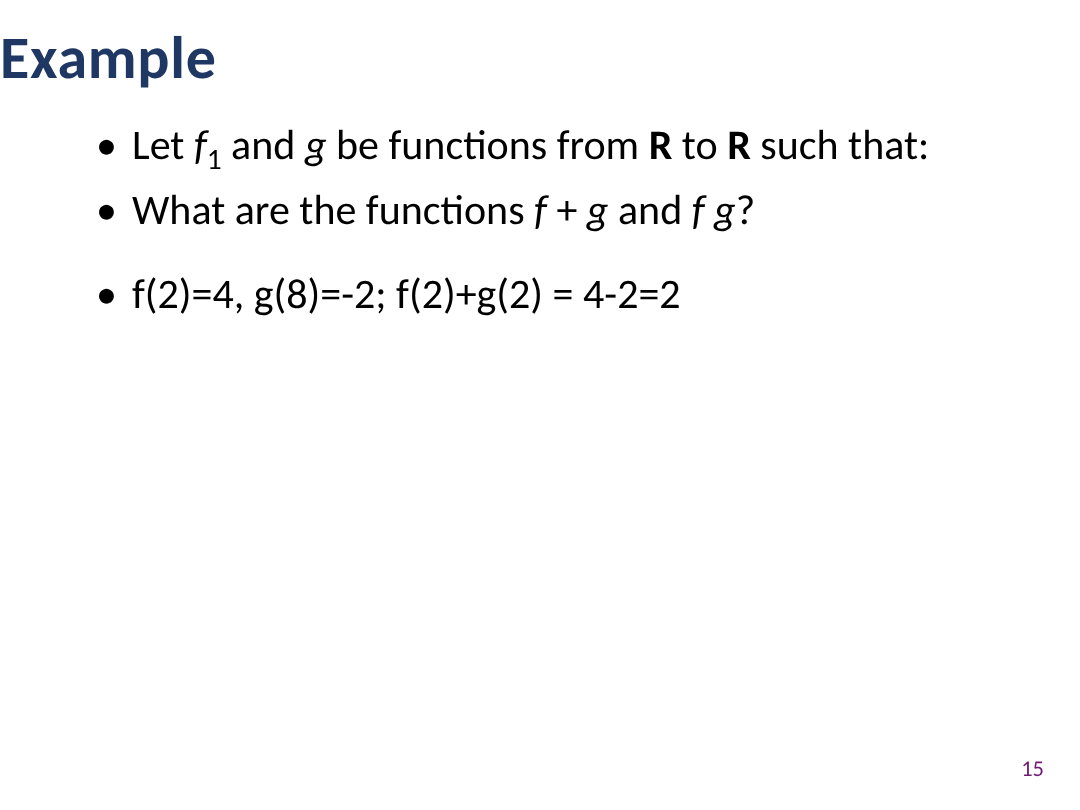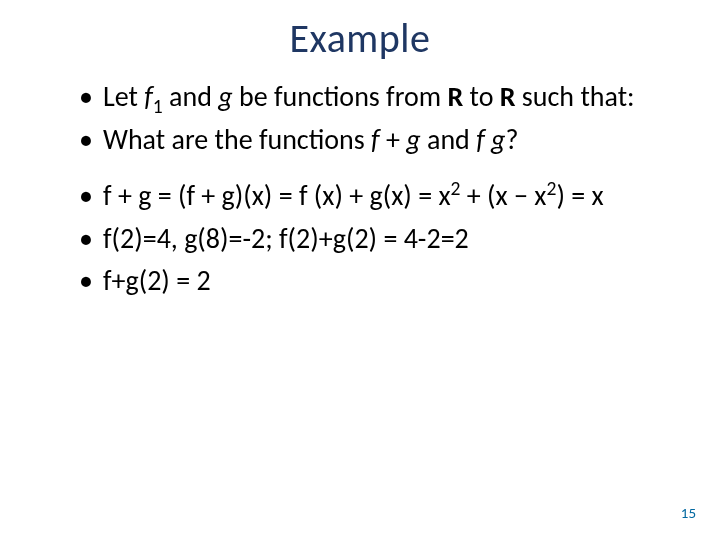--- a/index.html
+++ b/index.html
@@ -12,33 +12,32 @@
     color: #000;
     overflow: hidden;
   }
   .slide {
     position: relative;
     width: 720px;
     height: 540px;
     box-sizing: border-box;
   }
   .title {
-    text-align: center;
+    text-align: left;
     font-size: 40px;
-    font-weight: 400;
+    font-weight: 700;
     color: #1f3763;
     padding-top: 14px;
     padding-bottom: 8px;
     letter-spacing: 0.5px;
   }
   .content {
     padding: 0 40px 0 60px;
     font-size: 28px;
     line-height: 1.45;
-    margin-left: 15px;
   }
   ul.bullets {
     list-style: none;
     margin: 6px 0 16px 0;
     padding: 0;
   }
   ul.bullets li {
     position: relative;
     padding-left: 28px;
     margin: 2px 0;
@@ -59,45 +58,41 @@
   .sup {
     vertical-align: super;
     font-size: 0.7em;
     line-height: 0;
   }
   .pagenum {
     position: absolute;
     right: 24px;
     bottom: 18px;
     font-size: 15px;
-    color: #0369a1;
+    color: #701a75;
   }
 </style>
 </head>
 <body>
 <div class="slide">
 
 <div class="title">Example</div>
 
 <div class="content">
 
   <ul class="bullets">
     <li>
       <span>Let </span><i>f</i><span class="sub">1</span><span> and </span><i>g</i><span> be functions from </span><b>R</b><span> to </span><b>R</b><span> such that:</span>
     </li>
     <li>
       <span>What are the functions </span><i>f </i><span>+ </span><i>g</i><span> and </span><i>f g</i><span>?</span>
     </li>
   </ul>
 
   <ul class="bullets">
-    <li>
-      <span>f + g = (f + g)(x) = f (x) + g(x) = x</span><span class="sup">2</span><span> + (x − x</span><span class="sup">2</span><span>) = x</span>
-    </li>
     <li>f(2)=4, g(8)=-2; f(2)+g(2) = 4-2=2</li>
-    <li> f+g(2) = 2</li>
   </ul>
 
 </div>
 
 <div class="pagenum">15</div>
 
 </div>
 
 </body></html>

